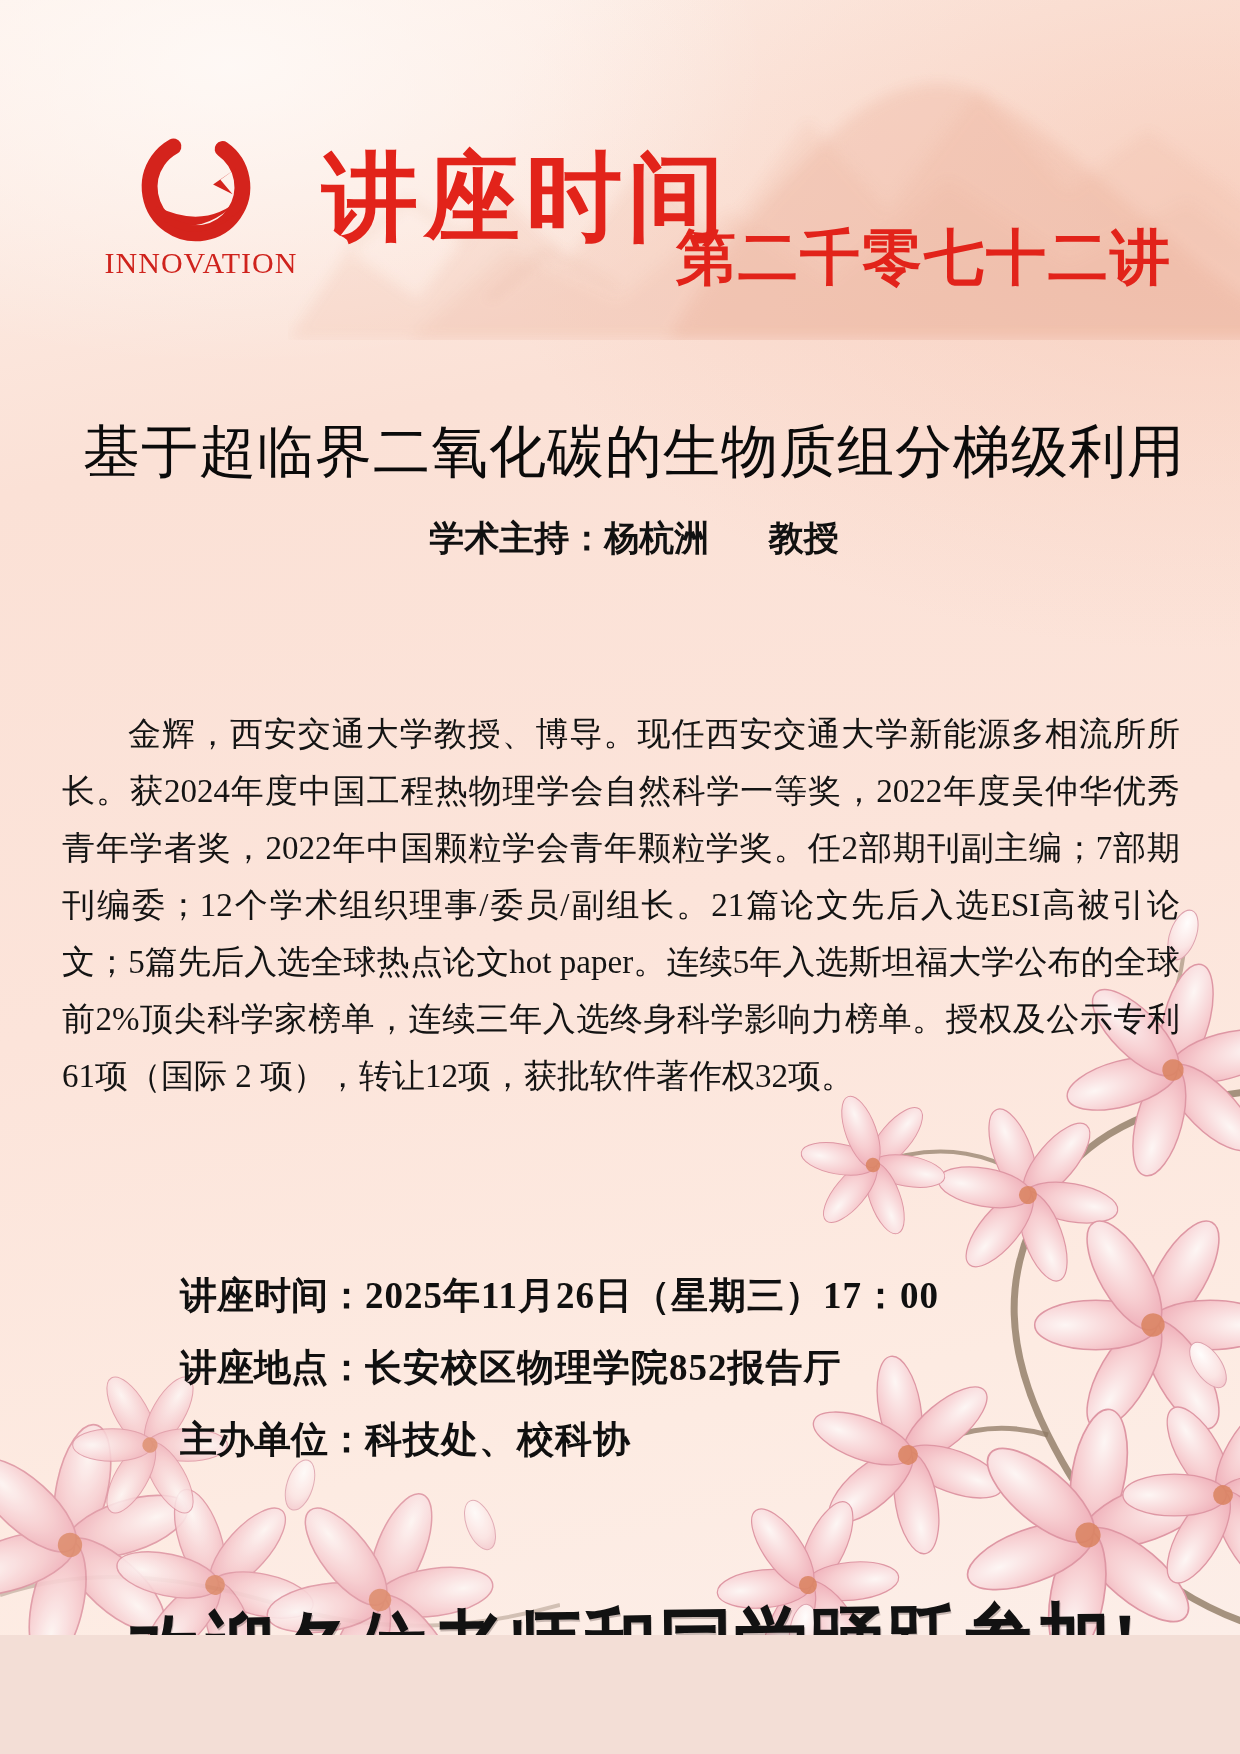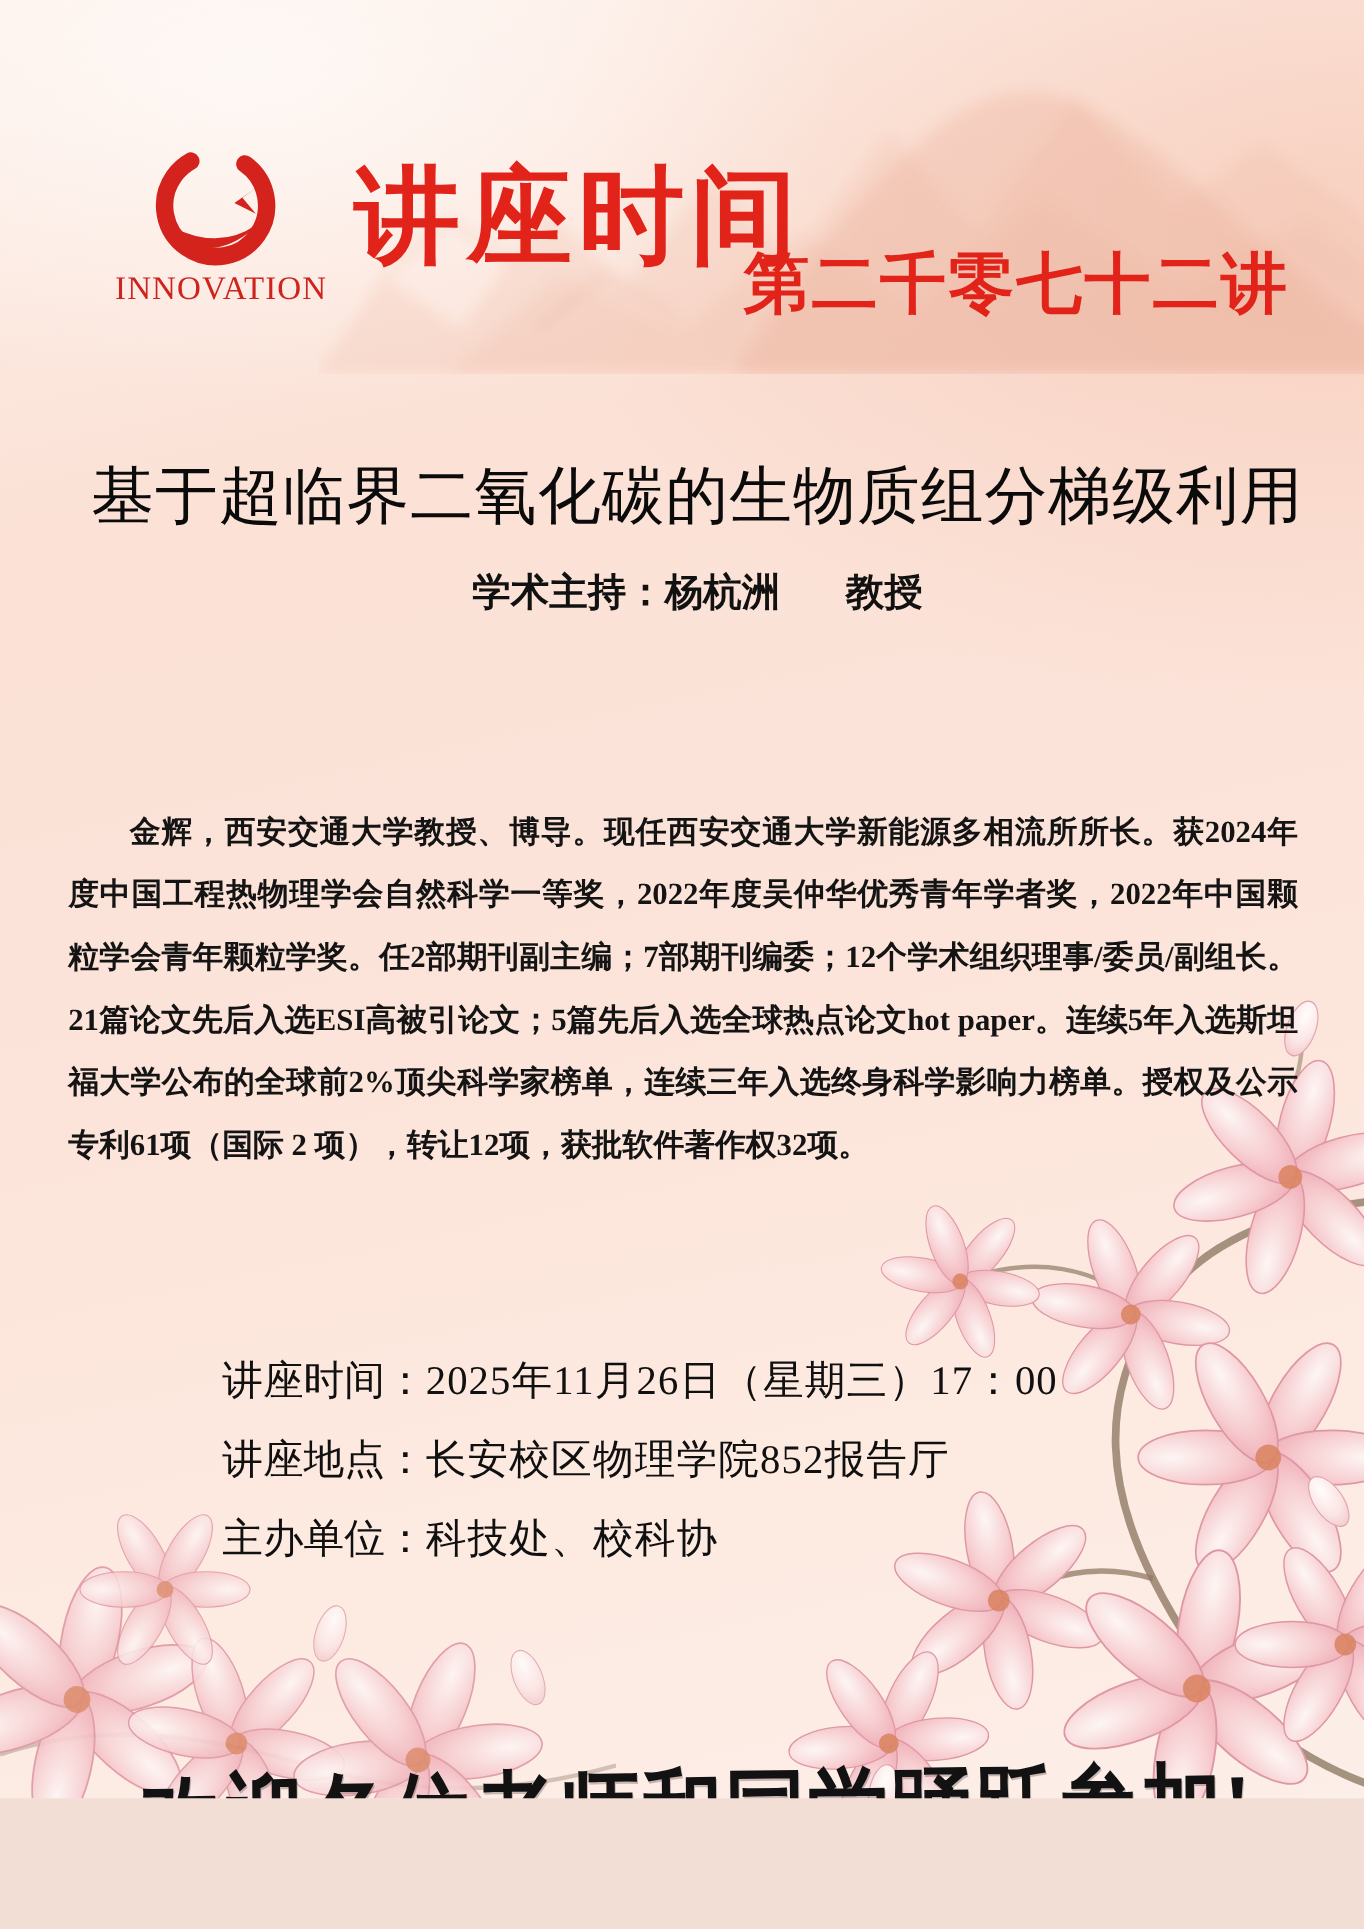--- a/index.html
+++ b/index.html
@@ -57,32 +57,32 @@
   
   .speakers{
     left:0;top:510px;width:100%;
     text-align:center;
     font-size:35px;line-height:57px;font-weight:bold;color:#111;
   }
   .speaker-row .sp-title{margin-left:1.7em;}
 
   
   .bio{
-    left:62px;top:700px;width:1118px;
-    font-size:28px;line-height:57px;
+    left:62px;top:673px;width:1118px;
+    font-size:33px;line-height:57px;
     color:#141414;
     text-align:justify;
     text-indent:2em;
-    font-weight:700;
+    font-weight:400;
   }
 
   
   .details{
-    left:180px;top:1220px;
-    font-size:37px;line-height:72px;font-weight:normal;color:#101010;margin-left:22px;
+    left:180px;top:1260px;
+    font-size:37px;line-height:72px;font-weight:bold;color:#101010;
   }
   .detail-row .dt-value{letter-spacing:1px;}
 
   
   .welcome{
     left:0;top:1594px;width:100%;
     text-align:center;
     font-size:86px;line-height:110px;font-weight:bold;
     color:#121212;
     transform:scaleX(.86) rotate(-.6deg);

